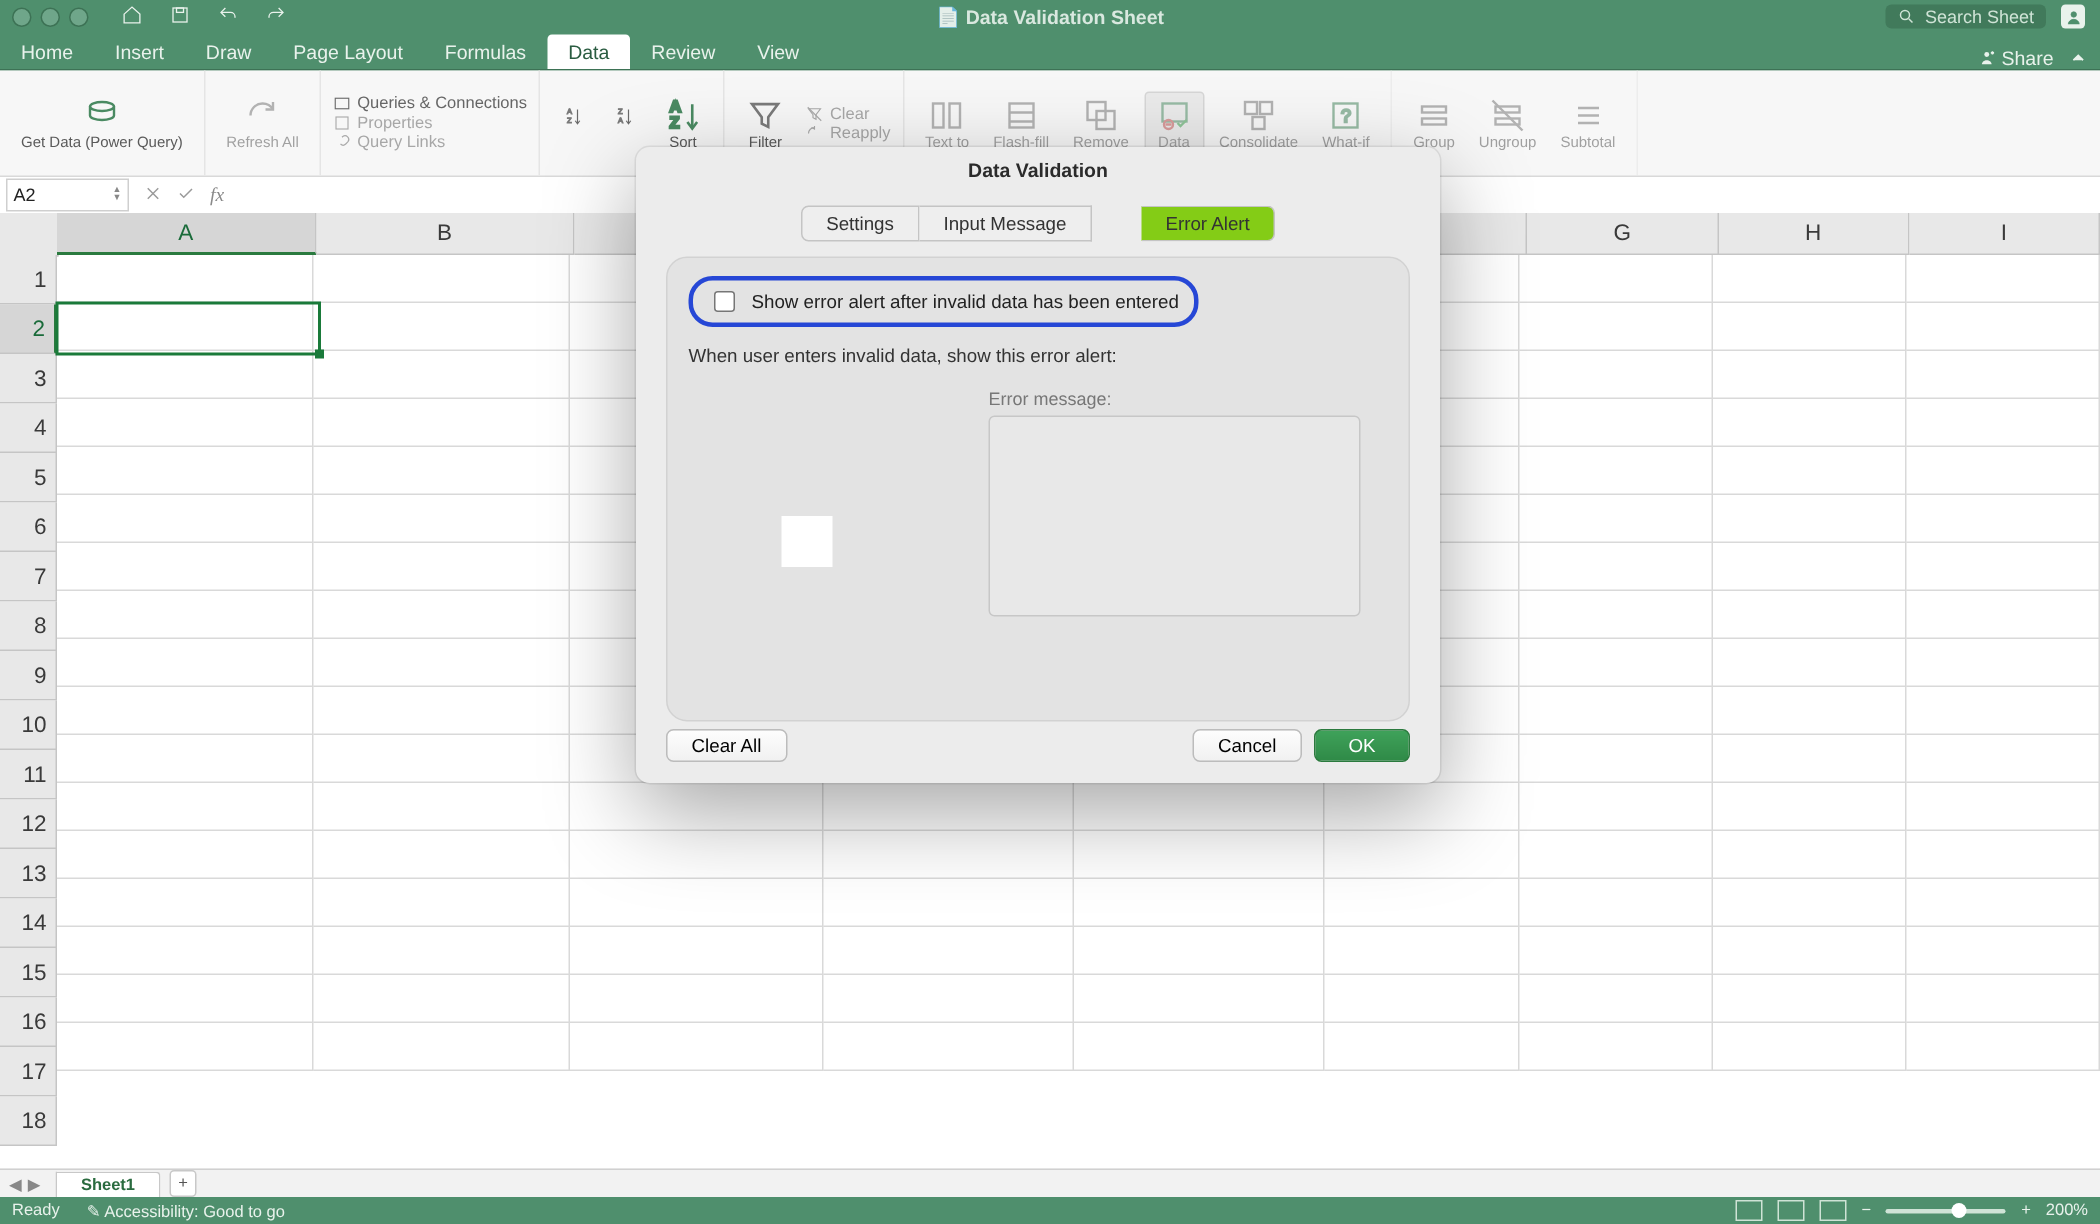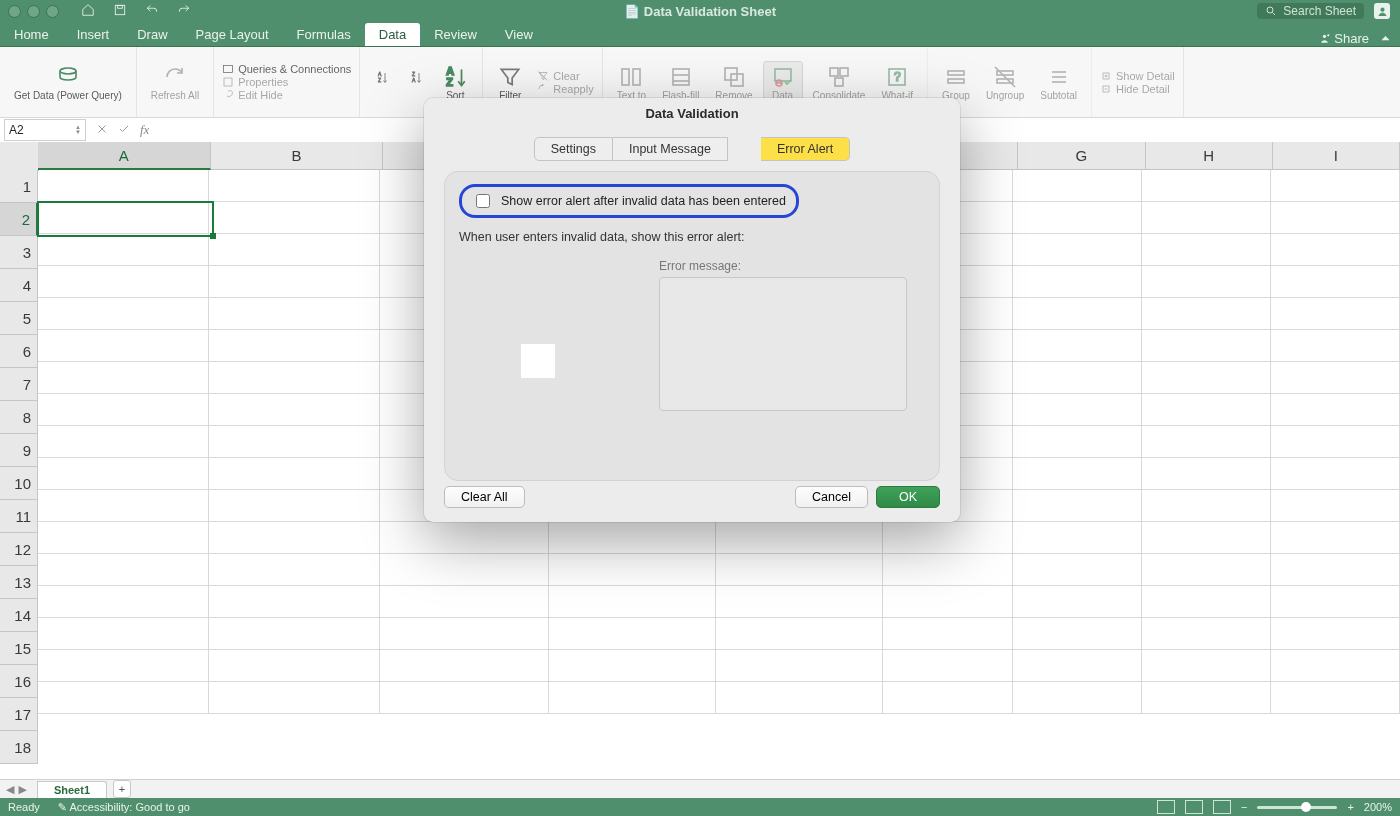--- a/index.html
+++ b/index.html
@@ -88,21 +88,21 @@
   .zoom-slider .thumb{position:absolute;width:10px;height:10px;background:#fff;border-radius:50%;top:-4px;left:55%;}
   
   .dialog-backdrop{position:absolute;inset:0;pointer-events:none;}
   .dialog{position:absolute;top:98px;left:424px;width:536px;height:424px;background:var(--dialog-bg);border-radius:9px;box-shadow:0 20px 60px rgba(0,0,0,.35),0 0 0 1px rgba(0,0,0,.08);z-index:100;pointer-events:auto;}
   .dlg-title{text-align:center;font-weight:600;font-size:13px;padding:8px 0 10px;color:#2b2b2b;}
   .seg{display:flex;justify-content:center;margin:6px 0 10px;}
   .seg .s{padding:4px 16px;background:#eee;border:1px solid #c4c4c4;font-size:12.5px;color:#333;cursor:pointer;}
   .seg .s:first-child{border-radius:5px 0 0 5px;}
   .seg .s:last-child{border-radius:0 5px 5px 0;}
   .seg .s+.s{border-left:none;}
-  .seg .s.active{background:#fde047;margin-left:33px;}
+  .seg .s.active{background:#84cc16;margin-left:33px;}
   .dlg-body{margin:6px 20px 0;background:var(--dialog-panel);border:1px solid #d2d2d2;border-radius:14px;padding:12px 14px 18px;height:310px;box-sizing:border-box;position:relative;}
   .chk-hl{display:inline-flex;align-items:center;gap:8px;border:3px solid #2647d6;border-radius:16px;padding:4px 10px;}
   .chk-hl input{width:14px;height:14px;}
   .dlg-body .subhdr{font-size:12.5px;color:#333;margin:12px 0 8px;}
   .fields{display:flex;gap:32px;}
   .fld{display:flex;flex-direction:column;gap:4px;}
   .fld label{font-size:12px;color:#777;}
   .fld select,.fld input[type=text]{height:22px;border:1px solid #c7c7c7;border-radius:4px;background:#f6f6f6;font-size:12px;padding:0 6px;color:#777;}
   .fld select{width:160px;}
   .fld input[type=text]{width:246px;background:#e8e8e8;}
@@ -216,21 +216,21 @@
       <div class="mini faded">
           <svg viewBox="0 0 24 24">
             <rect x="4" y="4" width="16" height="16"></rect>
           </svg>
           <span>Properties</span>
         </div>
       <div class="mini faded">
           <svg viewBox="0 0 24 24">
             <path d="M10 14a5 5 0 007 0l3-3a5 5 0 00-7-7l-1 1"></path>
           </svg>
-          <span>Edit Hide</span>
+          <span>Query Links</span>
         </div>
     </div>
   </div>
   <div class="rgroup row">
     <div class="rbtn">
         <div class="ricon gray" style="width:18px;height:38px">
           <svg viewBox="0 0 24 48">
             <text x="2" y="12" font-size="10" fill="#6a6a6a">A</text>
             <text x="2" y="24" font-size="10" fill="#6a6a6a">Z</text>
             <line x1="16" y1="6" x2="16" y2="24" stroke="#6a6a6a"></line>
@@ -369,39 +369,20 @@
     <div class="rbtn">
         <div class="ricon gray">
           <svg viewBox="0 0 24 24">
             <line x1="5" y1="7" x2="19" y2="7"></line>
             <line x1="5" y1="12" x2="19" y2="12"></line>
             <line x1="5" y1="17" x2="19" y2="17"></line>
           </svg>
         </div>
         <div class="lbl">Subtotal</div>
       </div>
-  </div>
-  <div class="rgroup" style="align-items:flex-start">
-    <div class="rcol faded">
-      <div class="mini">
-          <svg viewBox="0 0 24 24">
-            <rect x="6" y="6" width="12" height="12"></rect>
-            <line x1="12" y1="9" x2="12" y2="15"></line>
-            <line x1="9" y1="12" x2="15" y2="12"></line>
-          </svg>
-          <span>Show Detail</span>
-        </div>
-      <div class="mini">
-          <svg viewBox="0 0 24 24">
-            <rect x="6" y="6" width="12" height="12"></rect>
-            <line x1="9" y1="12" x2="15" y2="12"></line>
-          </svg>
-          <span>Hide Detail</span>
-        </div>
-    </div>
   </div>
 </div>
 
 <div class="fxrow">
   <div class="namebox">
     <span>A2</span>
     <div class="nbtns">
         <div>▲</div>
         <div>▼</div>
       </div>

